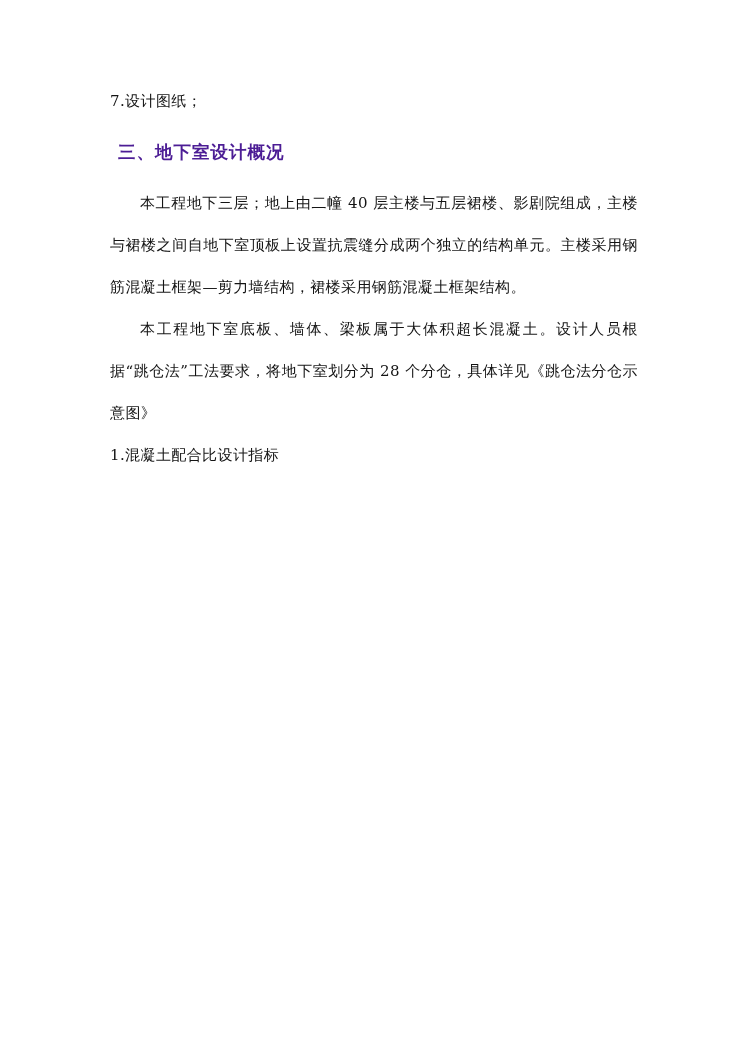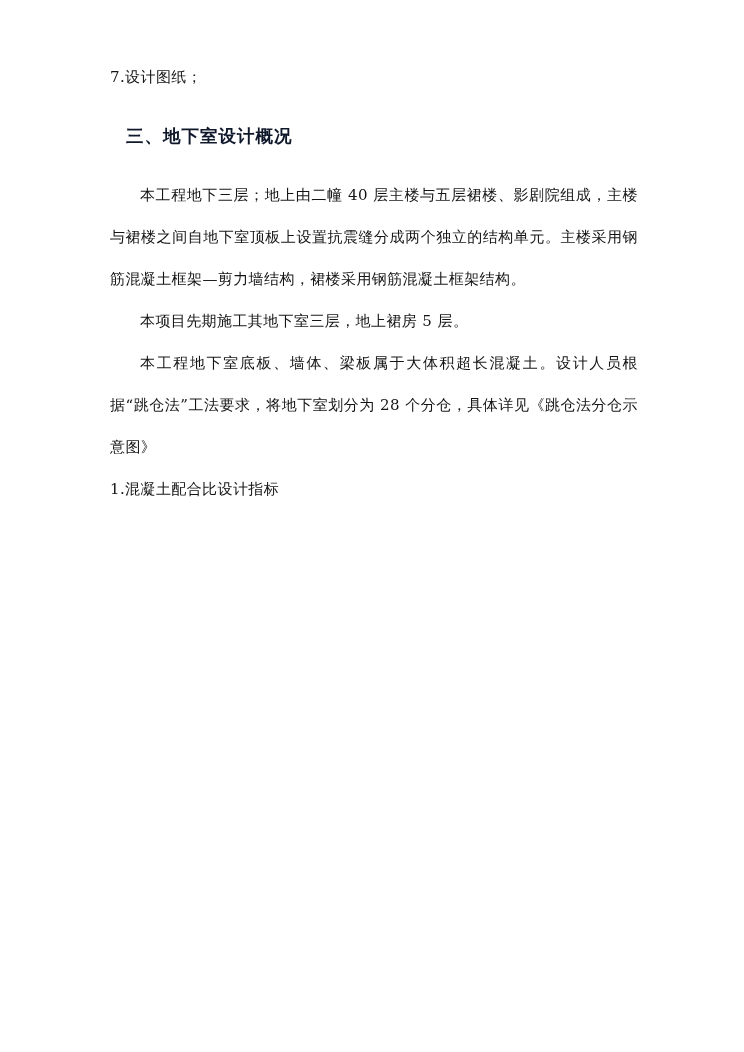--- a/index.html
+++ b/index.html
@@ -11,53 +11,52 @@
     width: 744px;
     height: 1052px;
     overflow: hidden;
     font-family: "DejaVu Serif", "Liberation Serif", serif;
     color: #141414;
   }
   .page {
     box-sizing: border-box;
     width: 744px;
     height: 1052px;
-    padding: 56px 106px 0 110px;
+    padding: 80px 106px 0 110px;
     background: #ffffff;
   }
   .para {
     margin: 0;
     font-size: 15px;
     line-height: 42px;
     text-align: justify;
     text-align-last: left;
     word-break: break-all;
     letter-spacing: 0.4px;
   }
   .indent {
     text-indent: 2em;
   }
   .heading {
-    margin: 16px;
+    margin: 8px;
     font-size: 17.5px;
     line-height: 44px;
     font-weight: bold;
     font-family: "DejaVu Sans", "Liberation Sans", sans-serif;
     letter-spacing: 1px;
-    color: #0f172a;
+    color: #4c1d95;
   }
 </style>
 </head>
 <body>
 
 <div class="page">
   <p class="para">7.设计图纸；</p>
 
   <h2 class="heading">三、地下室设计概况</h2>
 
   <p class="para indent">本工程地下三层；地上由二幢 40 层主楼与五层裙楼、影剧院组成，主楼与裙楼之间自地下室顶板上设置抗震缝分成两个独立的结构单元。主楼采用钢筋混凝土框架—剪力墙结构，裙楼采用钢筋混凝土框架结构。</p>
-  <p class="para indent">本项目先期施工其地下室三层，地上裙房 5 层。</p>
   <p class="para indent">本工程地下室底板、墙体、梁板属于大体积超长混凝土。设计人员根据“跳仓法”工法要求，将地下室划分为 28 个分仓，具体详见《跳仓法分仓示意图》</p>
 
 
   <p class="para">1.混凝土配合比设计指标</p>
 
 </div>
 
 </body></html>

